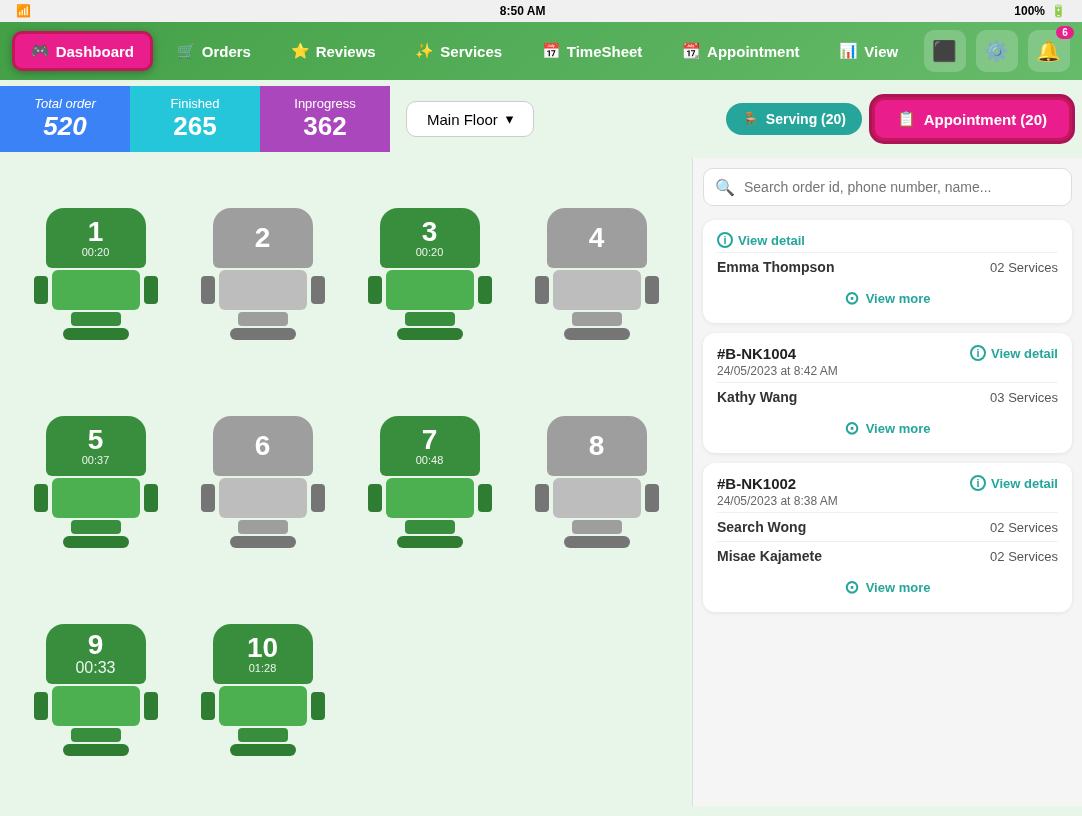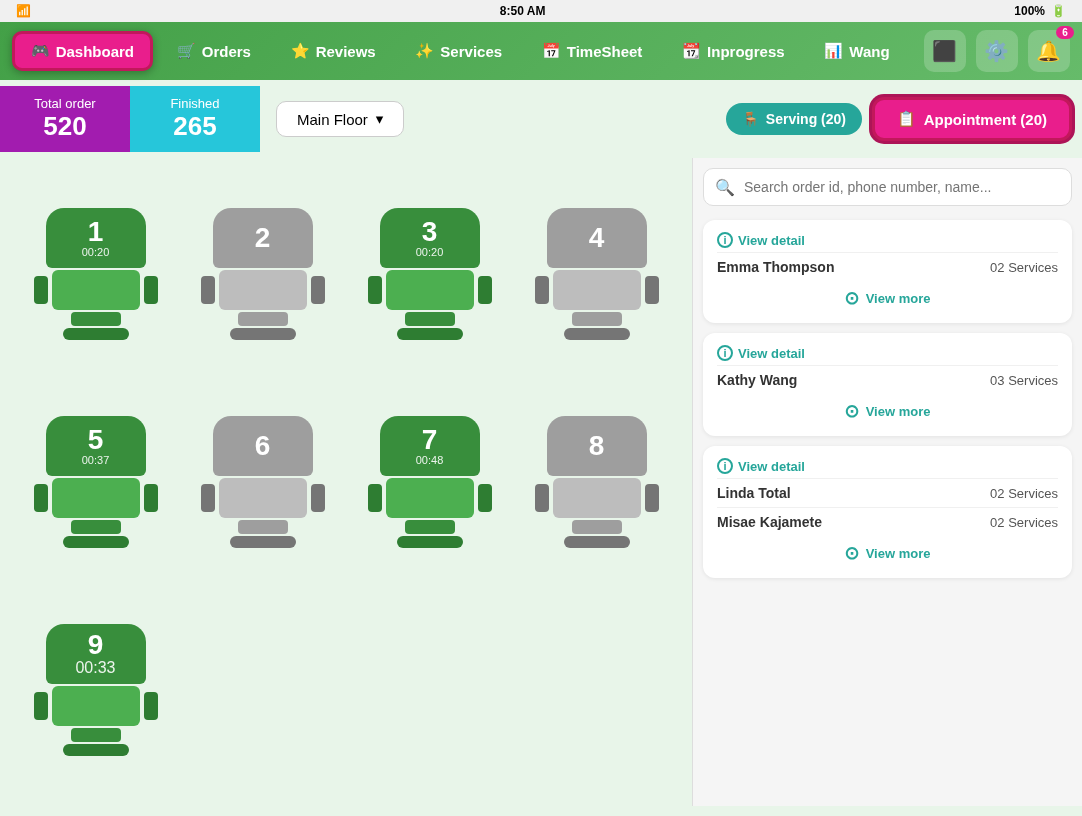--- a/index.html
+++ b/index.html
@@ -83,21 +83,21 @@
       min-width: 18px;
       text-align: center;
     }
     .stat-card {
       padding: 10px 28px;
       text-align: center;
       color: white;
       font-weight: 700;
       min-width: 130px;
     }
-    .stat-card.total { background: #a21caf; }
+    .stat-card.total { background: #3b82f6; font-style: italic; }
     .stat-card.finished { background: #26c6da; }
     .stat-card.inprogress { background: #ab47bc; }
     .stat-label { font-size: 13px; font-weight: 500; }
     .stat-value { font-size: 26px; font-weight: 700; }
 
     .floor-selector {
       background: white;
       border: 1.5px solid #ccc;
       border-radius: 10px;
       padding: 8px 20px;
@@ -297,25 +297,25 @@
   <button class="nav-btn">
     <span>✨</span>
     <span>Services</span>
   </button>
   <button class="nav-btn">
     <span>📅</span>
     <span>TimeSheet</span>
   </button>
   <button class="nav-btn">
     <span>📆</span>
-    <span>Inprogress</span>
+    <span>Appointment</span>
   </button>
   <button class="nav-btn">
     <span>📊</span>
-    <span>Wang</span>
+    <span>View</span>
   </button>
   <div class="header-right">
     <button class="icon-btn">
       <span>⬛</span>
     </button>
     <button class="icon-btn">
       <span>⚙️</span>
     </button>
     <button class="icon-btn notif-btn">
       <span>🔔</span>
@@ -327,20 +327,24 @@
 
 <div style="display:flex; align-items:center; background:#e8f5e9; padding: 6px 0 6px 0; gap:0;">
   <div class="stat-card total">
     <div class="stat-label">Total order</div>
     <div class="stat-value">520</div>
   </div>
   <div class="stat-card finished">
     <div class="stat-label">Finished</div>
     <div class="stat-value">265</div>
   </div>
+  <div class="stat-card inprogress">
+    <div class="stat-label">Inprogress</div>
+    <div class="stat-value">362</div>
+  </div>
   <div class="floor-selector">
     <span>Main Floor</span>
     <span>▾</span>
   </div>
   <div style="flex:1"></div>
   <div class="serving-badge">
     <span>🪑</span>
     <span>Serving (20)</span>
   </div>
   <button class="appointment-btn" style="border: 3px solid #c2185b; box-shadow: 0 0 0 3px #ad1457;">
@@ -504,20 +508,39 @@
 
       <div style="width:66px;height:12px;background:#757575;border-radius:6px;"></div>
     </div>
   </div>
       <div class="chair-slot">
     <div style="display:flex;flex-direction:column;align-items:center;gap:2px;cursor:pointer;">
 
       <div style="width:100px;height:60px;background:#388e3c;border-radius:18px 18px 6px 6px;display:flex;align-items:center;justify-content:center;flex-direction:column;">
         <span style="font-size:28px;font-weight:800;color:white;line-height:1;">9</span>
         <span style="font-size:16px;color:rgba(255,255,255,0.9);">00:33</span>
+      </div>
+
+      <div style="display:flex;align-items:center;gap:4px;">
+        <div style="width:14px;height:28px;background:#2e7d32;border-radius:4px;"></div>
+        <div style="width:88px;height:40px;background:#4caf50;border-radius:6px;"></div>
+        <div style="width:14px;height:28px;background:#2e7d32;border-radius:4px;"></div>
+      </div>
+
+      <div style="width:50px;height:14px;background:#388e3c;border-radius:4px;"></div>
+
+      <div style="width:66px;height:12px;background:#2e7d32;border-radius:6px;"></div>
+    </div>
+  </div>
+      <div class="chair-slot">
+    <div style="display:flex;flex-direction:column;align-items:center;gap:2px;cursor:pointer;">
+
+      <div style="width:100px;height:60px;background:#388e3c;border-radius:18px 18px 6px 6px;display:flex;align-items:center;justify-content:center;flex-direction:column;">
+        <span style="font-size:28px;font-weight:800;color:white;line-height:1;">10</span>
+        <span style="font-size:11px;color:rgba(255,255,255,0.9);">01:28</span>
       </div>
 
       <div style="display:flex;align-items:center;gap:4px;">
         <div style="width:14px;height:28px;background:#2e7d32;border-radius:4px;"></div>
         <div style="width:88px;height:40px;background:#4caf50;border-radius:6px;"></div>
         <div style="width:14px;height:28px;background:#2e7d32;border-radius:4px;"></div>
       </div>
 
       <div style="width:50px;height:14px;background:#388e3c;border-radius:4px;"></div>
 
@@ -546,46 +569,54 @@
       <span class="service-count">02 Services</span>
     </div>
 
     <button class="view-more-btn">
       <span style="font-size:18px;color:#26a69a;">⊙</span>
       View more
     </button>
   </div>
         <div class="order-card">
     <div class="order-header">
+      <div>
+        <div class="order-id">#B-NK1004</div>
+        <div class="order-date">24/05/2023 at 8:42 AM</div>
+      </div>
       <button class="view-detail-btn">
         <span style="width:16px;height:16px;border-radius:50%;border:2px solid #26a69a;display:inline-flex;align-items:center;justify-content:center;font-size:11px;font-weight:bold;color:#26a69a;">i</span>
         View detail
       </button>
     </div>
 
     <div class="customer-row">
       <span class="customer-name">Kathy Wang</span>
       <span class="service-count">03 Services</span>
     </div>
 
     <button class="view-more-btn">
       <span style="font-size:18px;color:#26a69a;">⊙</span>
       View more
     </button>
   </div>
         <div class="order-card">
     <div class="order-header">
+      <div>
+        <div class="order-id">#B-NK1002</div>
+        <div class="order-date">24/05/2023 at 8:38 AM</div>
+      </div>
       <button class="view-detail-btn">
         <span style="width:16px;height:16px;border-radius:50%;border:2px solid #26a69a;display:inline-flex;align-items:center;justify-content:center;font-size:11px;font-weight:bold;color:#26a69a;">i</span>
         View detail
       </button>
     </div>
 
     <div class="customer-row">
-      <span class="customer-name">Linda Total</span>
+      <span class="customer-name">Search Wong</span>
       <span class="service-count">02 Services</span>
     </div>
 
     <div class="customer-row">
       <span class="customer-name">Misae Kajamete</span>
       <span class="service-count">02 Services</span>
     </div>
 
     <button class="view-more-btn">
       <span style="font-size:18px;color:#26a69a;">⊙</span>

